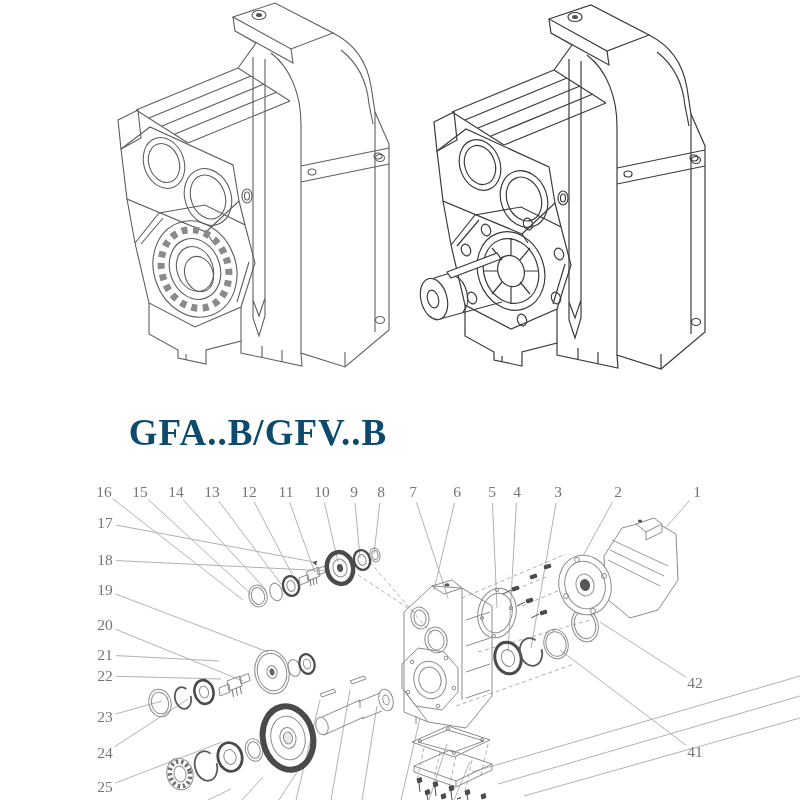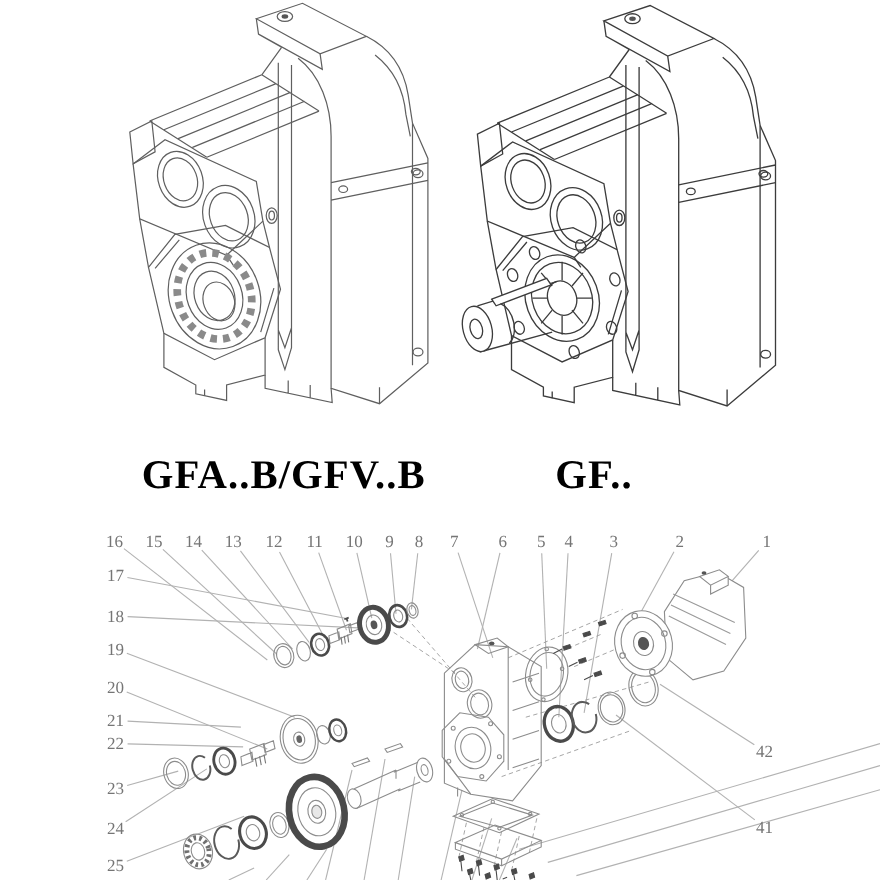--- a/index.html
+++ b/index.html
@@ -1,20 +1,20 @@
 <!DOCTYPE html>
 <html><head>
 <meta charset="utf-8">
 <style>
   html,body{margin:0;padding:0;background:#ffffff;}
   .page{position:relative;width:800px;height:800px;background:#ffffff;overflow:hidden;
         font-family:"Liberation Serif",serif;}
   .page svg{position:absolute;left:0;top:0;}
   .model-label{position:absolute;top:412px;height:42px;line-height:42px;
-        font-weight:bold;font-size:37px;letter-spacing:1px;color:#000000;
+        font-weight:bold;font-size:37px;letter-spacing:1px;color:#0c4a6e;
         text-align:center;white-space:nowrap;}
   .model-label.left{left:112px;width:292px;}
   .model-label.right{left:420px;width:240px;}
   .callout-num{font-family:"Liberation Serif",serif;font-size:15.5px;fill:#757575;}
 </style>
 </head>
 <body>
 
 <div class="page">
 
@@ -307,15 +307,14 @@
         <text x="105" y="681" text-anchor="middle" class="callout-num">22</text>
         <text x="105" y="722" text-anchor="middle" class="callout-num">23</text>
         <text x="105" y="758" text-anchor="middle" class="callout-num">24</text>
         <text x="105" y="792" text-anchor="middle" class="callout-num">25</text>
         <text x="695" y="688" text-anchor="middle" class="callout-num">42</text>
         <text x="695" y="757" text-anchor="middle" class="callout-num">41</text>
       </g>
 </svg>
 
 <div class="model-label left">GFA..B/GFV..B</div>
-<div class="model-label right">GF..</div>
 
 </div>
 
 </body></html>

